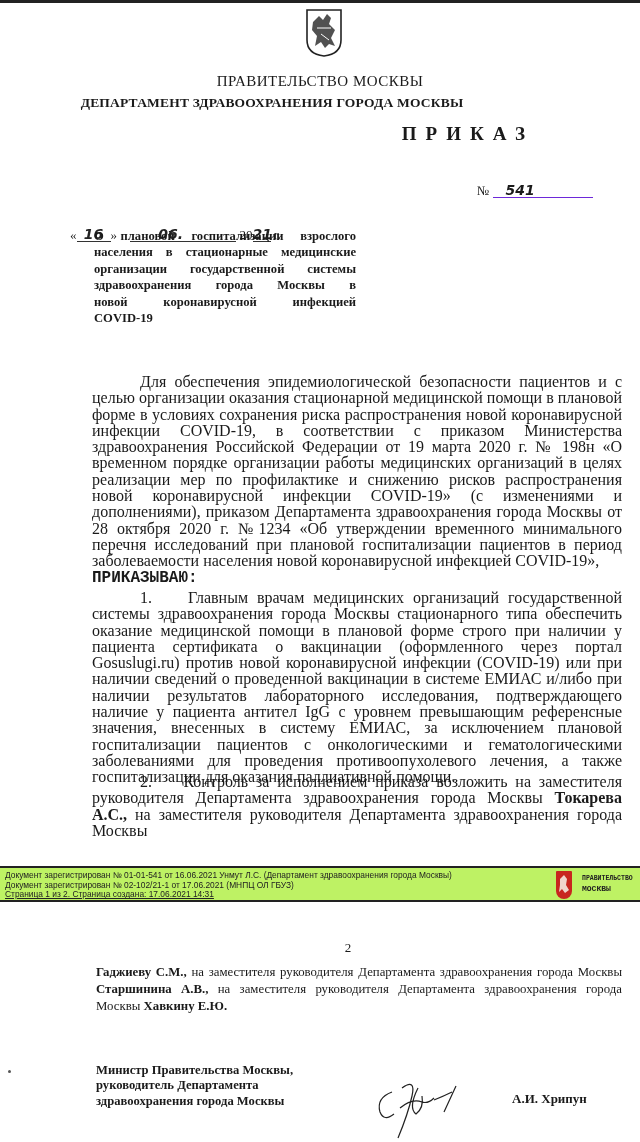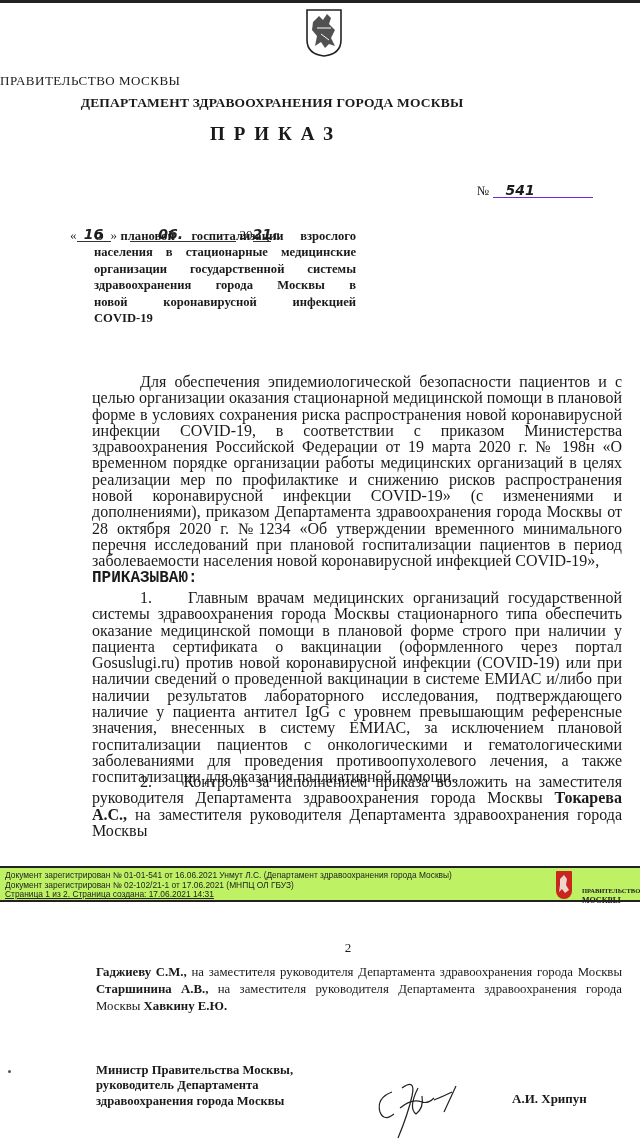--- a/index.html
+++ b/index.html
@@ -5,23 +5,23 @@
   * { box-sizing: border-box; margin: 0; padding: 0; }
   html, body { width: 640px; height: 1142px; background: #ffffff; overflow: hidden; }
   body { position: relative; font-family: "Liberation Serif", "DejaVu Serif", serif; color: #1a1a1a; }
 
   .top-rule { position: absolute; left: 0; top: 0; width: 640px; height: 3px; background: #222; }
 
   .page { position: absolute; left: 0; top: 0; width: 640px; }
 
   .emblem { position: absolute; left: 305px; top: 8px; width: 38px; height: 50px; }
 
-  .gov-name { position: absolute; left: 0; width: 640px; top: 73px; text-align: left; font-size: 13px; letter-spacing: 0.5px; }
+  .gov-name { position: absolute; left: 0; width: 640px; top: 73px; text-align: center; font-size: 15px; letter-spacing: 0.5px; }
   .dept-name { position: absolute; left: 0; width: 544px; top: 95px; text-align: center; font-size: 13.5px; font-weight: bold; letter-spacing: 0.2px; }
-  .doc-type { position: absolute; left: 0; width: 534px; top: 123px; text-align: center; font-size: 19px; font-weight: bold; letter-spacing: 9px; padding-left: 18px; }
+  .doc-type { position: absolute; left: 0; width: 534px; top: 123px; text-align: right; font-size: 19px; font-weight: bold; letter-spacing: 9px; padding-left: 18px; }
 
   .date-line { position: absolute; left: 70px; top: 183px; font-size: 13px; white-space: nowrap; }
   .date-line .hand { font-family: "DejaVu Sans", sans-serif; font-style: italic; font-size: 14px; font-weight: bold; color: #222; margin-top: 44px; }
   .u-day { display: inline-block; width: 34px; text-align: center; border-bottom: 1px solid #333; line-height: 14px; }
   .u-month { display: inline-block; width: 106px; text-align: left; padding-left: 28px; border-bottom: 1px solid #333; line-height: 14px; margin-left: 10px; }
   .u-year { display: inline-block; width: 18px; border-bottom: 1px solid #333; line-height: 14px; }
   .num-line { position: absolute; left: 477px; top: 183px; font-size: 13px; white-space: nowrap; }
   .u-num { display: inline-block; width: 100px; padding-left: 12px; border-bottom: 1px solid #6d28d9; line-height: 14px; margin-left: 4px; }
 
   .subject { position: absolute; left: 94px; top: 228px; width: 262px; font-size: 12.6px; font-weight: bold; line-height: 16.4px; text-align: justify; text-align-last: justify; }
@@ -33,21 +33,21 @@
   .order-word { font-weight: bold; font-family: Liberation Mono, monospace; }
   .item1 { top: 590px; }
   .item1 p, .item2 p { text-indent: 48px; }
   .item2 { top: 774px; }
   .bold { font-weight: bold; }
 
   .reg-footer { position: absolute; left: 0; top: 866px; width: 640px; height: 36px; border-top: 2px solid #222; border-bottom: 2px solid #222; background: #bef264; }
   .reg-lines { position: absolute; left: 5px; top: 3px; font-family: "Liberation Sans", "DejaVu Sans", sans-serif; font-size: 8.4px; line-height: 9.6px; color: #222; white-space: nowrap; }
   .reg-lines .l3 { text-decoration: underline; }
   .reg-logo { position: absolute; left: 556px; top: 3px; width: 16px; height: 28px; background: #c8261f; border-radius: 1px 1px 8px 8px; }
-  .reg-logo-text { position: absolute; left: 582px; top: 18px; font-family: Liberation Serif, serif; font-size: 6.5px; font-weight: bold; line-height: 10px; color: #222; }
+  .reg-logo-text { position: absolute; left: 582px; top: 6px; font-family: Liberation Mono, monospace; font-size: 6.5px; font-weight: bold; line-height: 10px; color: #222; }
   .reg-logo-text .big { font-size: 8px; }
 
   .page2-number { position: absolute; left: 0; width: 640px; top: 940px; text-align: center; font-size: 13px; padding-left: 56px; }
   .page2-body { position: absolute; left: 96px; top: 964px; width: 526px; font-size: 12.8px; line-height: 17px; text-align: justify; }
 
   .signature-block { position: absolute; left: 96px; top: 1063px; font-size: 12.6px; font-weight: bold; line-height: 15.3px; }
   .sig-name { position: absolute; left: 512px; top: 1091px; font-size: 13px; font-weight: bold; }
   .sig-mark { position: absolute; left: 372px; top: 1078px; width: 120px; height: 64px; }
   .dot { position: absolute; width: 3px; height: 3px; background: #555; border-radius: 50%; }
 </style>

